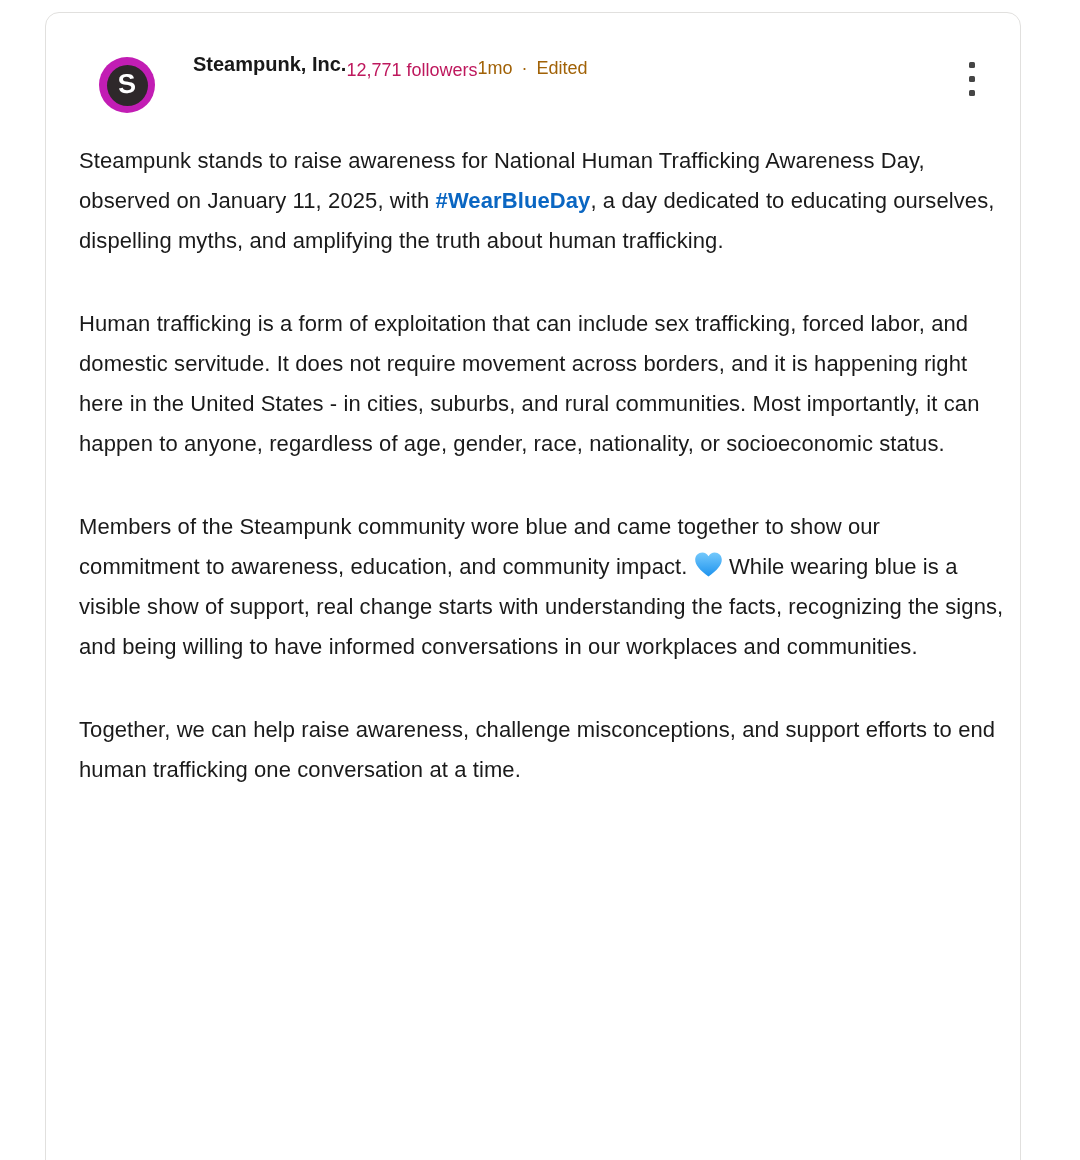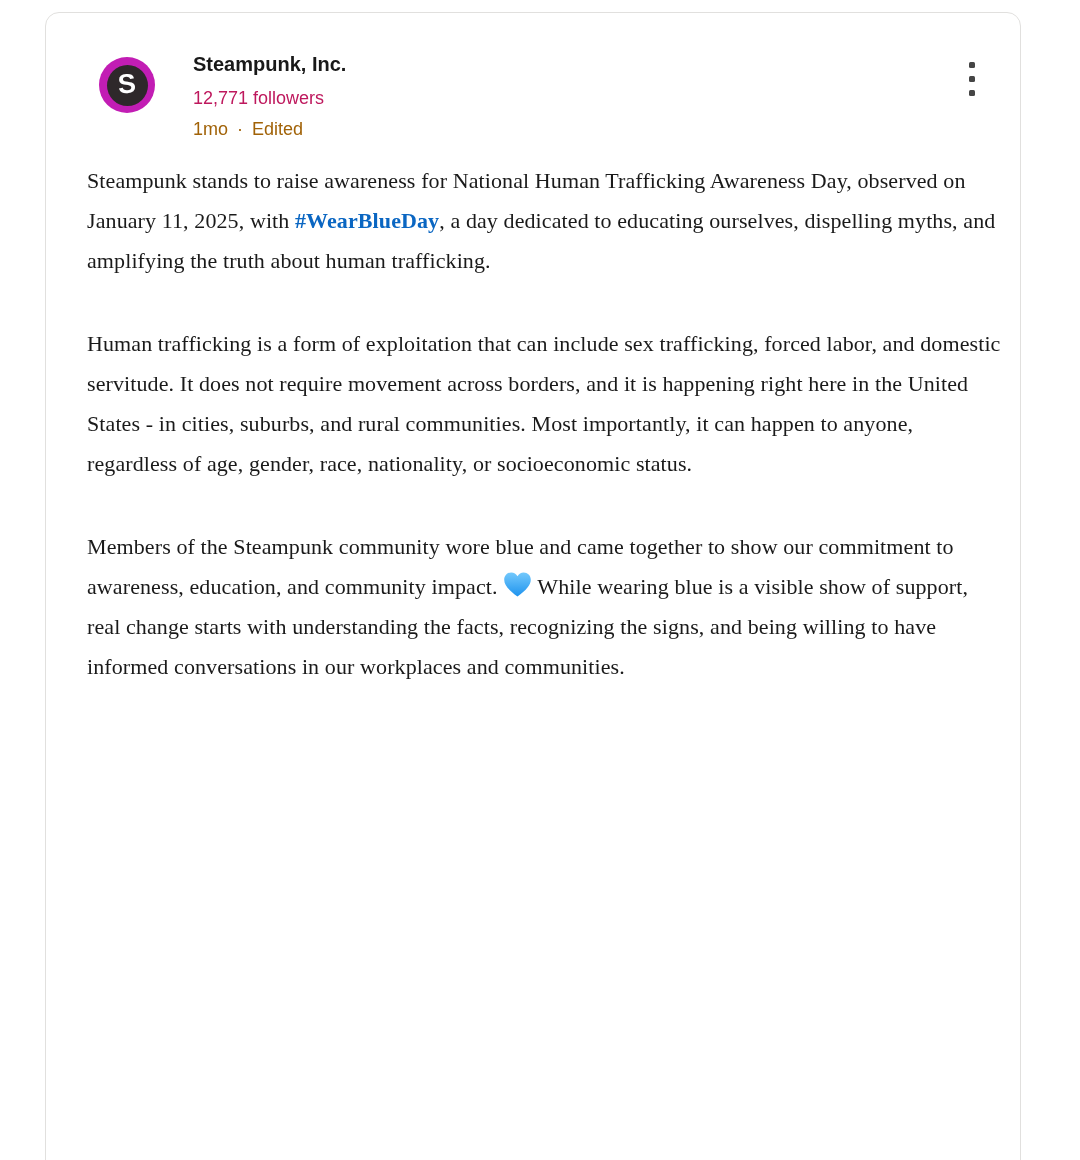--- a/index.html
+++ b/index.html
@@ -38,21 +38,21 @@
   }
   .avatar-core {
     width: 41px; height: 41px; border-radius: 50%;
     display: flex; align-items: center; justify-content: center;
   }
   .avatar-letter {
     color: #ffffff; font-size: 27px; font-weight: 800;
     line-height: 1; margin-top: -2px;
     transform: rotate(-4deg);
   }
-  .header-info { display: flex; flex-direction: column; }
+  .header-info { display: flex; }
   .company-name {
     margin-top: 2px;
     font-size: 20px; font-weight: 700; color: #191919;
     line-height: 26px; cursor: pointer;
   }
   .followers {
     margin-top: 9px;
     font-size: 18px; color: #be185d; line-height: 24px;
   }
   .post-meta {
@@ -69,25 +69,24 @@
   }
   .kebab { display: flex; flex-direction: column; gap: 8px; }
   .kebab i {
     display: block; width: 6px; height: 6px;
     background: #454545; border-radius: 1.5px;
   }
 
   
   .post-text { margin-top: 20px; }
   .post-paragraph {
-    margin: 0 0 43px 8px;
+    margin: 0 0 43px 0;
     font-size: 22px; line-height: 40px;
     color: #1a1a1a;
     letter-spacing: 0.1px;
-    font-family: Liberation Serif, serif;
   }
   .post-paragraph:last-child { margin-bottom: 0; }
   .hashtag {
     color: #0a66c2; font-weight: 700; text-decoration: none; cursor: pointer;
   }
   .emoji-heart { display: inline-block; }
   .emoji-heart svg { vertical-align: -4px; }
 </style>
 </head>
 <body>
@@ -126,16 +125,17 @@
         <p class="post-paragraph"><span>Human trafficking is a form of exploitation that can include sex trafficking, forced labor, and domestic servitude. It does not require movement across borders, and it is happening right here in the United States - in cities, suburbs, and rural communities. Most importantly, it can happen to anyone, regardless of age, gender, race, nationality, or socioeconomic status.</span></p>
         <p class="post-paragraph"><span>Members of the Steampunk community wore blue and came together to show our commitment to awareness, education, and community impact. </span><span class="emoji-heart" aria-label="💙"><svg width="29" height="27" viewBox="0 0 24 22" aria-hidden="true">
               <defs>
                 <linearGradient id="hg" x1="0" y1="0" x2="0" y2="1">
                   <stop offset="0" stop-color="#74c9fc"></stop>
                   <stop offset="1" stop-color="#1e93ee"></stop>
                 </linearGradient>
               </defs>
               <path d="M12 21 C 5 15.6 1 11.6 1 7 C 1 3.5 3.7 1 6.9 1 C 9 1 11 2.2 12 4.1 C 13 2.2 15 1 17.1 1 C 20.3 1 23 3.5 23 7 C 23 11.6 19 15.6 12 21 Z" fill="url(#hg)"></path>
             </svg></span><span> While wearing blue is a visible show of support, real change starts with understanding the facts, recognizing the signs, and being willing to have informed conversations in our workplaces and communities.</span></p>
+        <p class="post-paragraph"><span>Together, we can help raise awareness, challenge misconceptions, and support efforts to end human trafficking one conversation at a time.</span></p>
       </section>
 
   </article>
 </div>
 
 </body></html>

